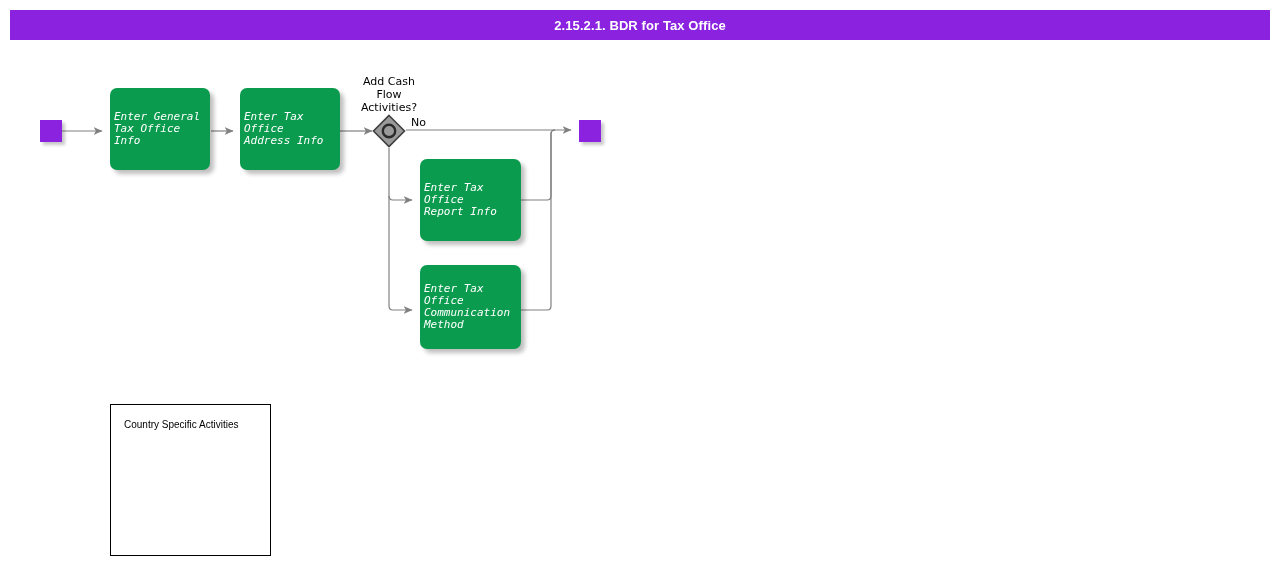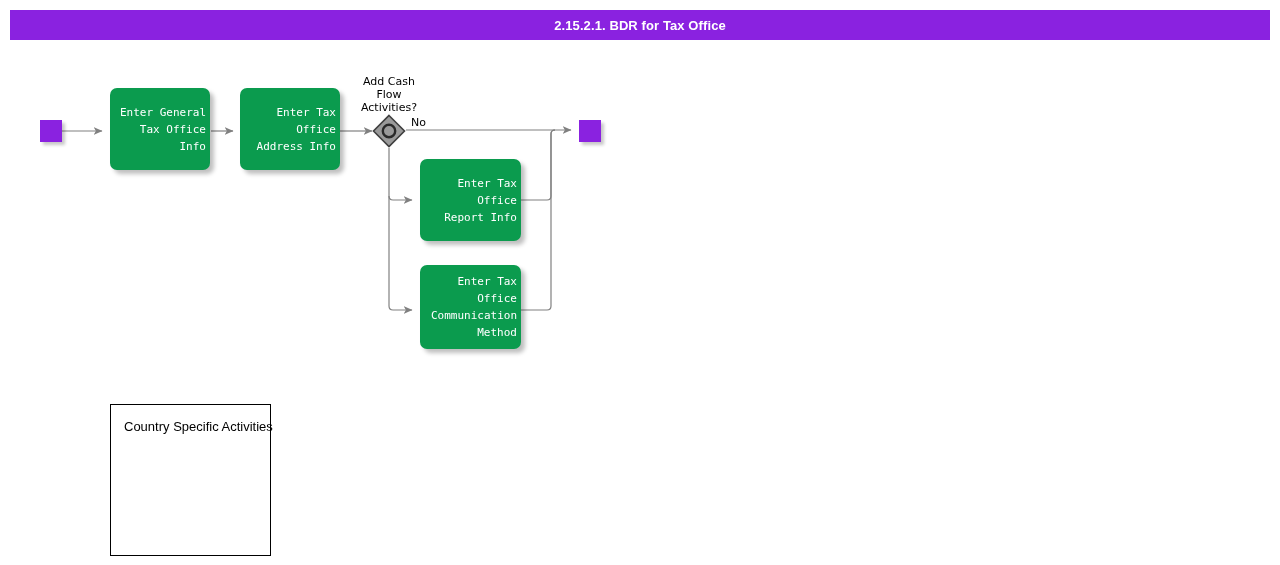--- a/index.html
+++ b/index.html
@@ -47,24 +47,25 @@
     background:#0b9b4e;
     border-radius:7px;
     box-shadow:4px 4px 4px rgba(0,0,0,0.25);
     display:flex;align-items:center;justify-content:center;
     box-sizing:border-box;
   }
   .task .task-label{
     color:#ffffff;
     font-family:"DejaVu Sans Mono", monospace;
     font-size:11px;
-    line-height:17px;
-    text-align:right;
+    line-height:12px;
+    text-align:left;
     white-space:pre-line;
     padding:0 4px;
+    font-style:italic;
   }
 
   
   .gateway{
     position:absolute;
     width:34px;height:34px;
   }
   .gateway .gw-label{
     position:absolute;
     left:-44px;
@@ -91,21 +92,21 @@
   .group-frame{
     position:absolute;
     background:#ffffff;
     border:1px solid #000000;
     box-sizing:border-box;
   }
   .group-frame .group-title{
     position:absolute;
     left:13px;top:14px;
     font-family:"Liberation Sans", sans-serif;
-    font-size:13px;
+    font-size:10px;
     color:#000000;
     white-space:nowrap;
   }
 </style>
 </head>
 <body>
 
 <div id="canvas">
 
   <div class="title-bar">

